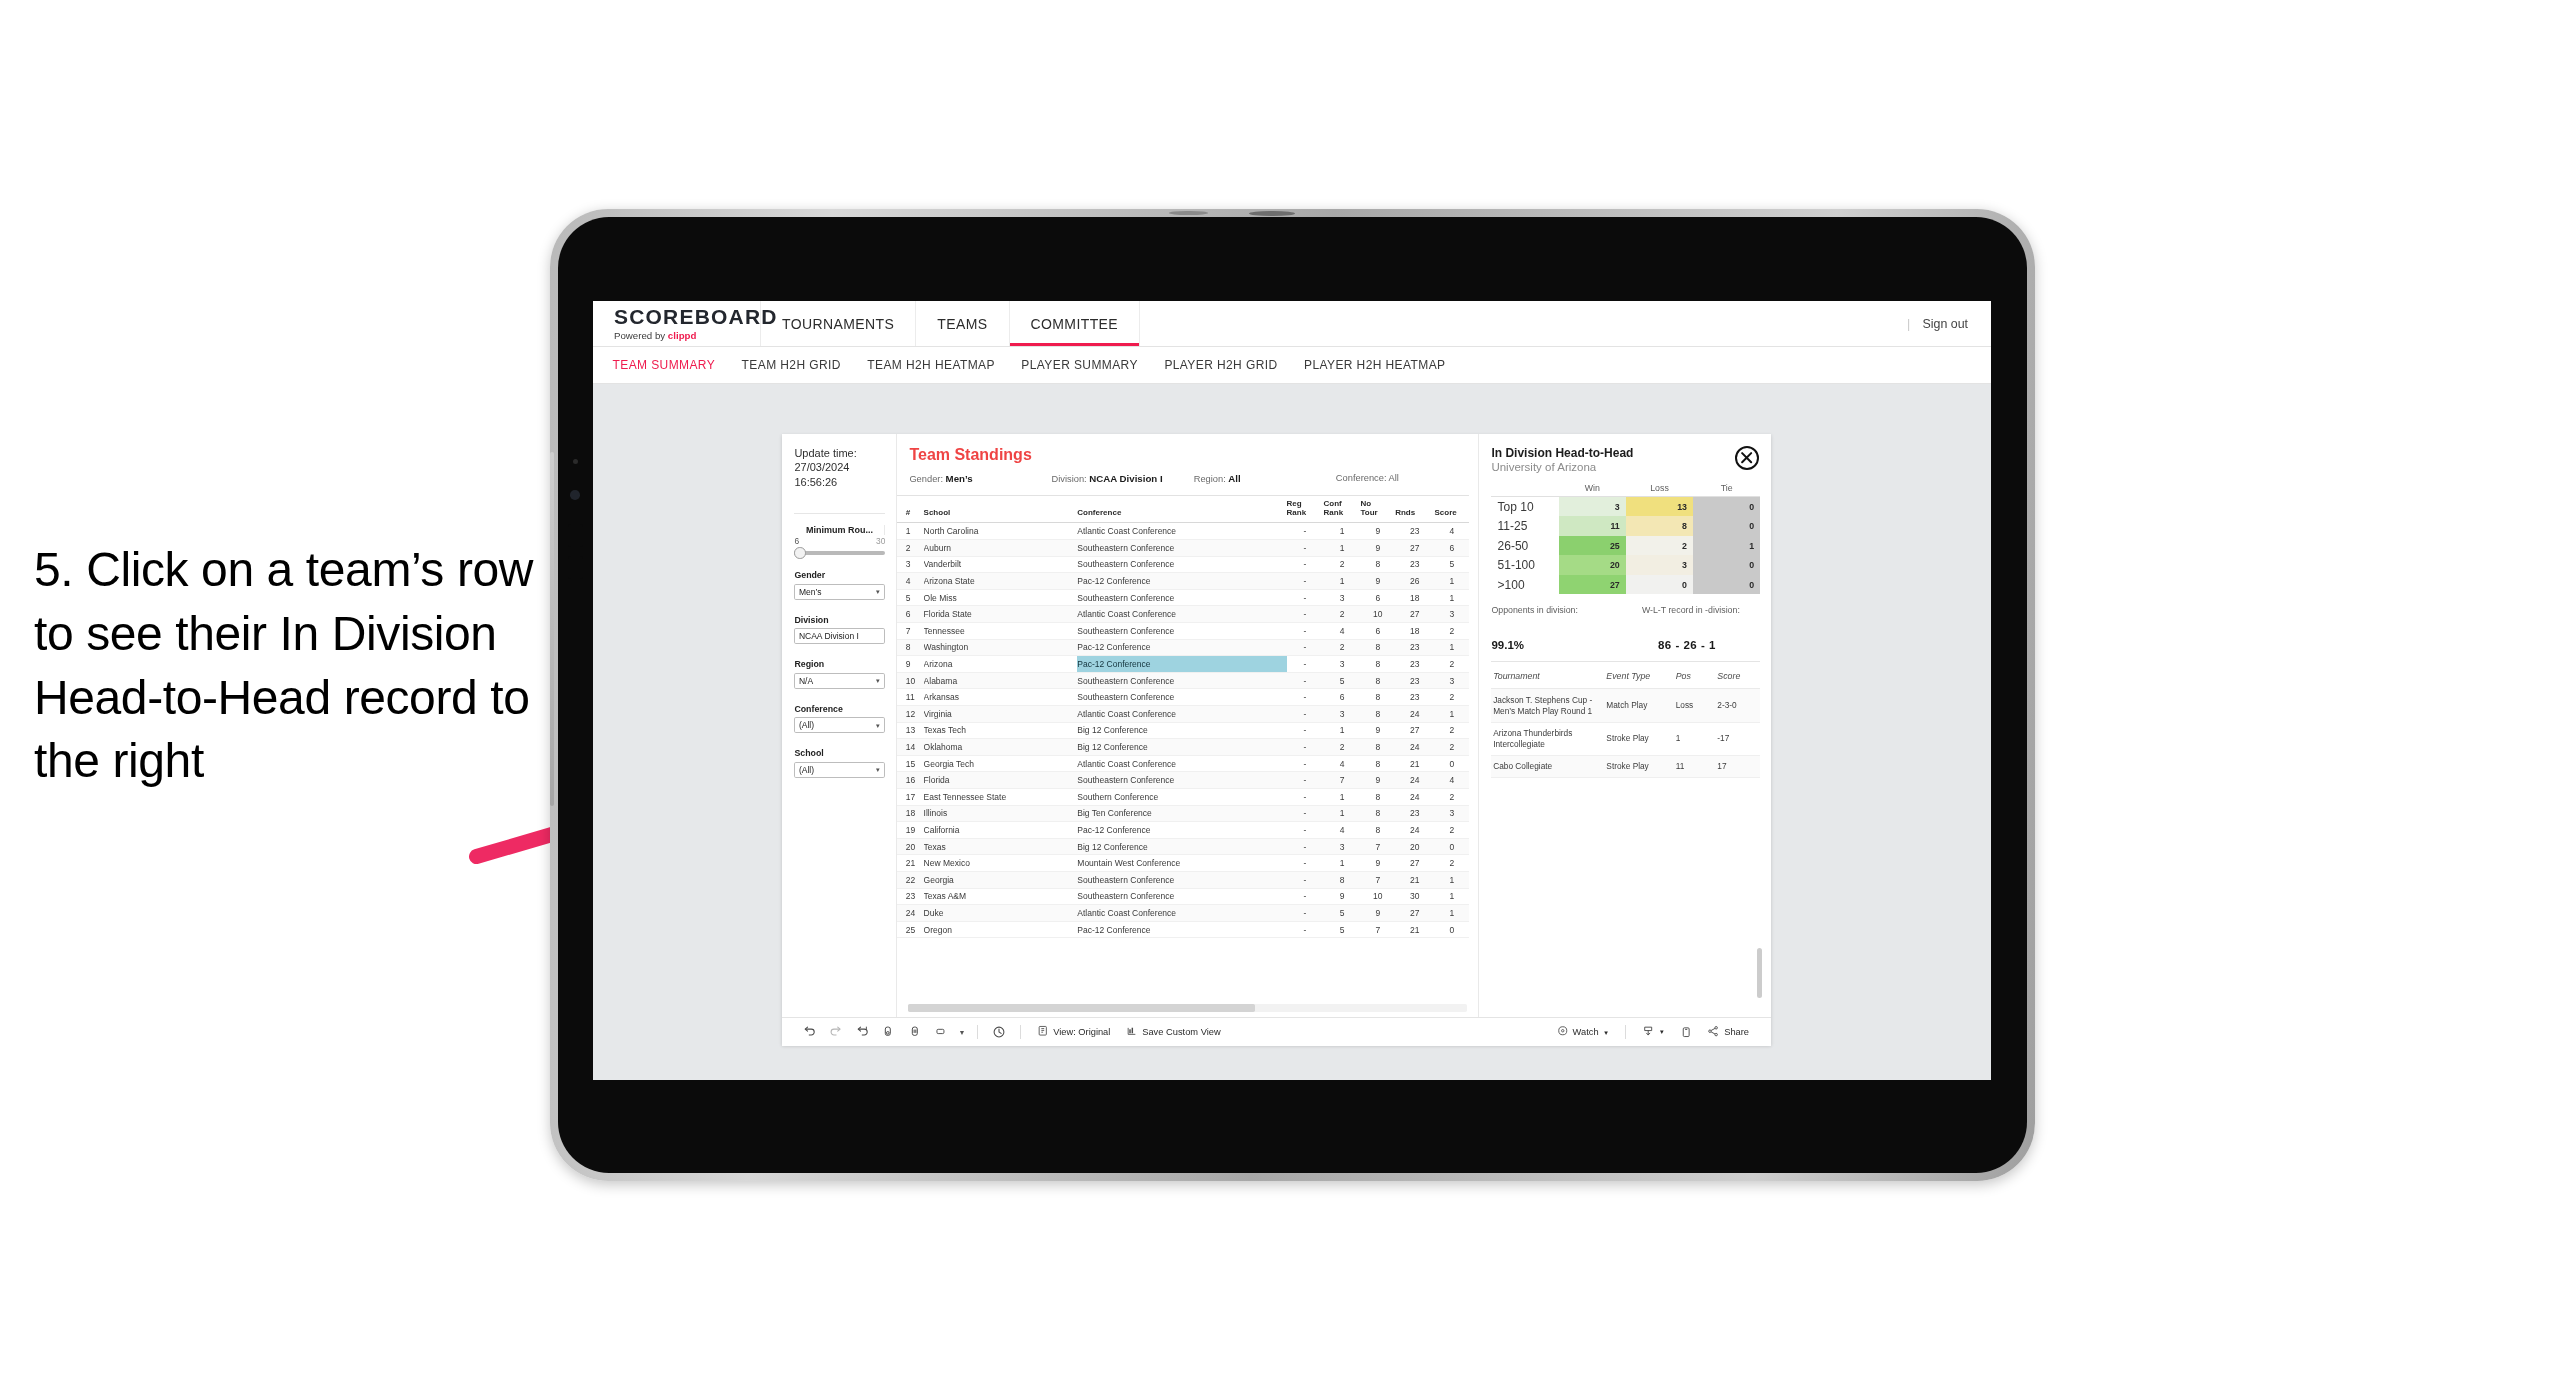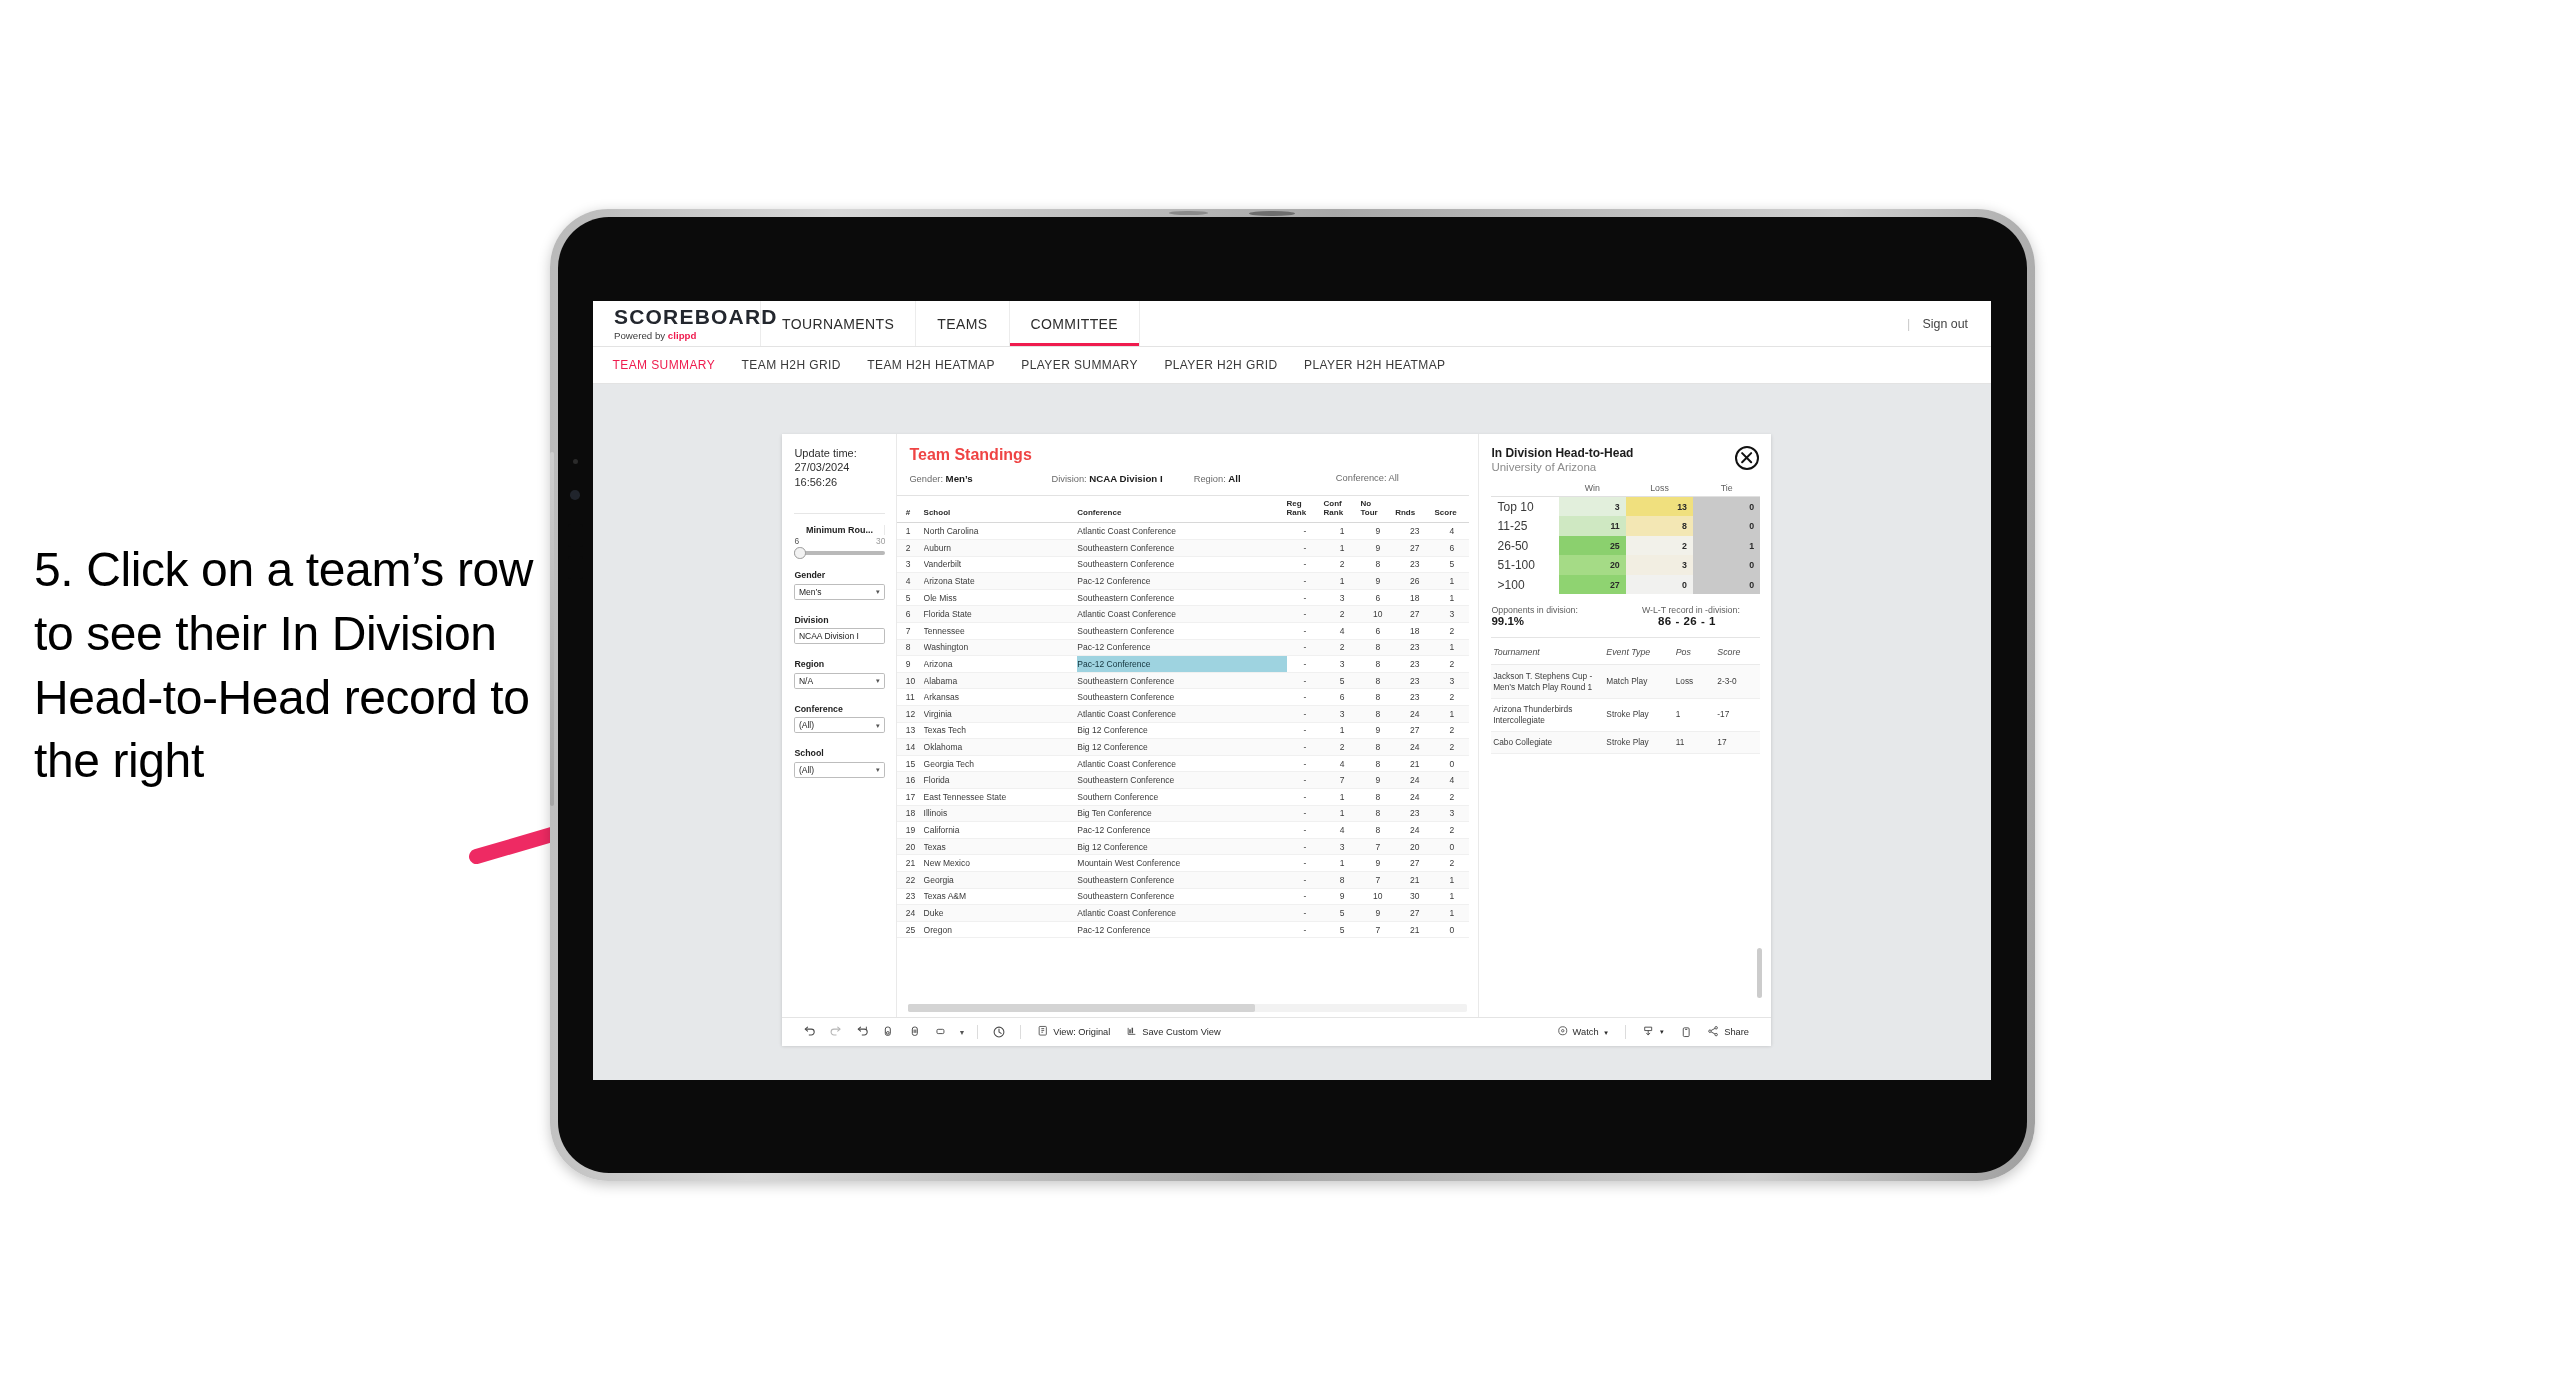--- a/index.html
+++ b/index.html
@@ -144,21 +144,21 @@
   table.h2h th { font-size:8.8px; font-weight:normal; color:#5d5d5d; padding-bottom:3.5px;
                  border-bottom:0.9px solid #e0e0e0; text-align:center; }
   table.h2h th.lbl { border-bottom:0.9px solid #e0e0e0; }
   table.h2h td { font-size:8.8px; color:#2a2a2a; height:19.5px; padding:0 6.2px; }
   table.h2h td.bucket { color:#3a3a3a; width:64px; font-size:12px; }
   table.h2h td.num { text-align:right; font-weight:bold; }
 
   .stats { display:flex; margin-top:10.6px; }
   .stat { width:50%; }
   .stat .k { font-size:8.8px; color:#5f5f5f; }
-  .stat .v { font-size:11.5px; font-weight:bold; color:#191919; margin-top:0; }
+  .stat .v { font-size:11.5px; font-weight:bold; color:#191919; margin-top:24px; }
   .stat.c2 { padding-left:16px; }
   .stat.c2 .v { padding-left:16px; letter-spacing:0.5px; }
 
   .rule { height:0.9px; background:#e4e4e4; margin:9.7px 0 0 0; }
   table.tourn { width:100%; border-collapse:collapse; margin-top:1.8px; table-layout:fixed; }
   table.tourn th { font-size:8.8px; font-weight:normal; color:#4c4c4c; text-align:left;
                    padding:8px 0 7px 1.8px; border-bottom:0.9px solid #eaeaea;font-style:italic; }
   table.tourn td { font-size:8.3px; color:#3c3c3c; padding:5.3px 3.5px 5.3px 1.8px;
                    border-bottom:0.9px solid #efefef; vertical-align:middle; line-height:1.3; }
   table.tourn tr:nth-child(odd) td { background:#fafafa; }

